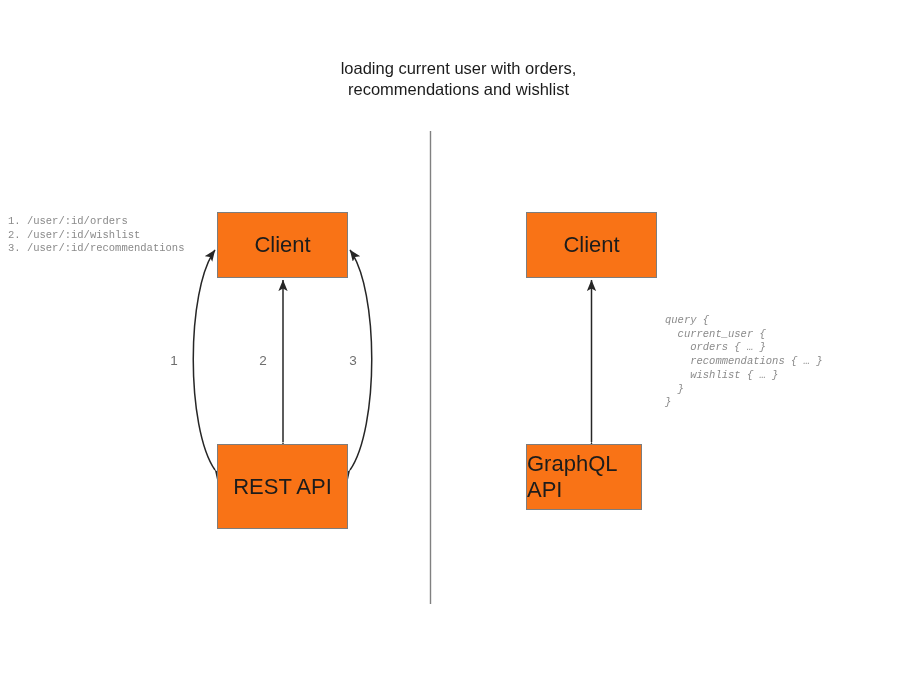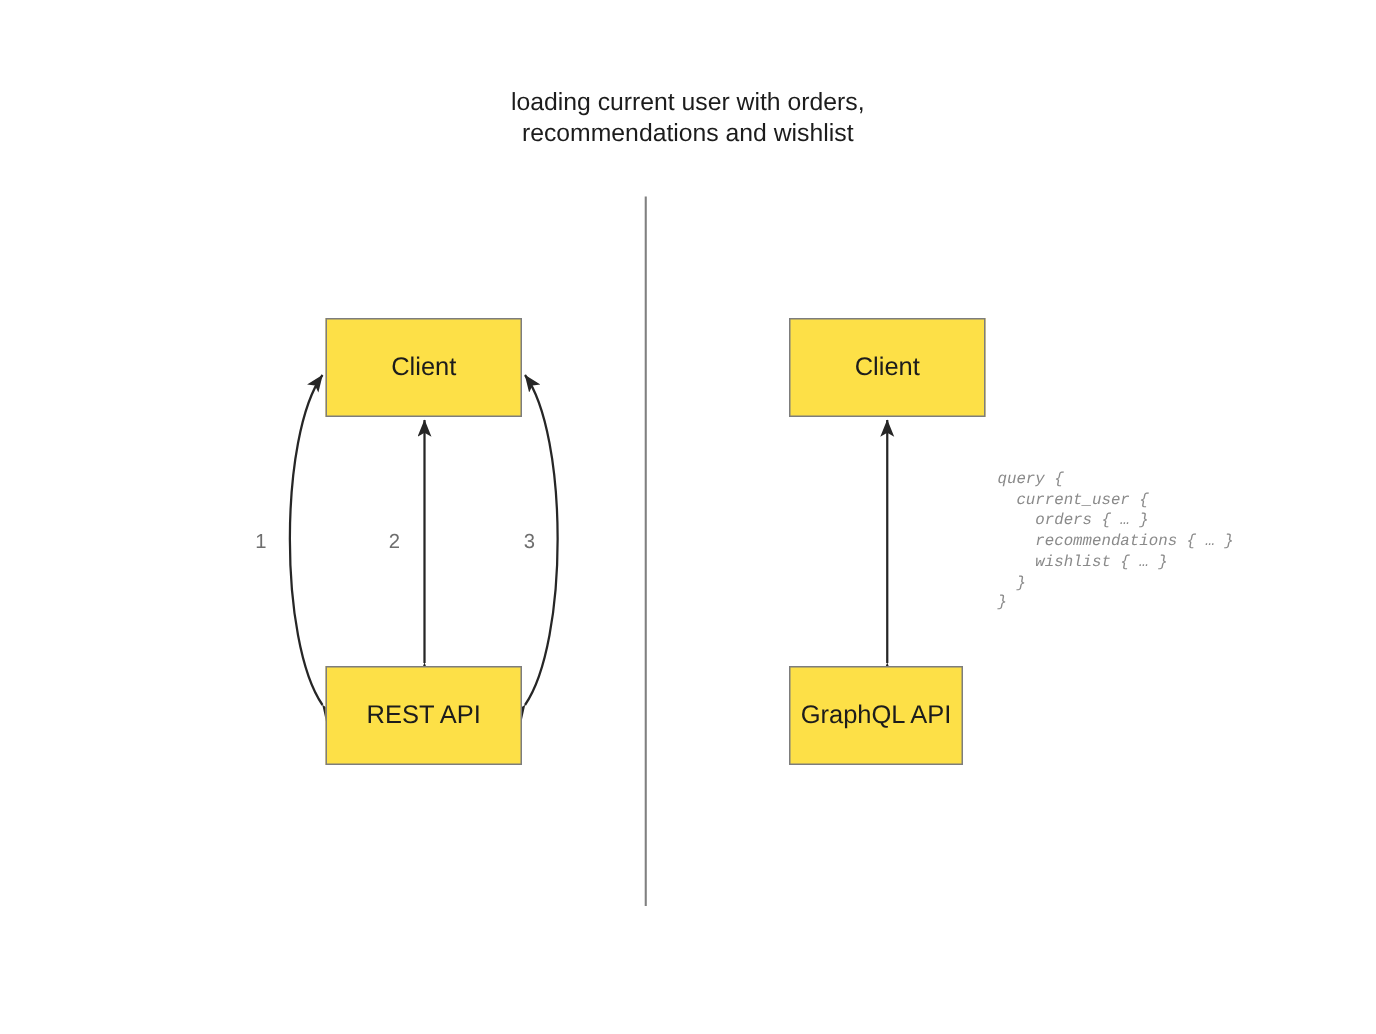--- a/index.html
+++ b/index.html
@@ -30,30 +30,30 @@
     width: 917px;
     text-align: center;
     font-size: 16.5px;
     line-height: 21px;
     color: #1c1c1c;
     white-space: pre-line;
   }
   .node {
     position: absolute;
     box-sizing: border-box;
-    background: #fde047;
+    background: #f97316;
     border: 1.2px solid #7d7d7d;
     display: flex;
     align-items: center;
     justify-content: center;
-    font-size: 17px;
+    font-size: 22px;
     color: #1c1c1c;
   }
   #node-client-rest  { left: 217px; top: 176px; width: 131px; height: 66px; }
-  #node-rest-api     { left: 217px; top: 408px; width: 131px; height: 66px; }
+  #node-rest-api     { left: 217px; top: 408px; width: 131px; height: 85px; }
   #node-client-gql   { left: 526px; top: 176px; width: 131px; height: 66px; }
   #node-graphql-api  { left: 526px; top: 408px; width: 116px; height: 66px; }
 
   .edge-label {
     position: absolute;
     font-size: 13.5px;
     color: #6e6e6e;
     text-align: center;
     width: 22px;
   }
@@ -114,20 +114,23 @@
   <div class="node" id="node-client-gql">Client</div>
 
   <div class="node" id="node-graphql-api">GraphQL API</div>
 
   <div class="edge-label" id="edge-label-1">1</div>
 
   <div class="edge-label" id="edge-label-2">2</div>
 
   <div class="edge-label" id="edge-label-3">3</div>
 
+  <div class="code" id="rest-endpoint-list">1. /user/:id/orders
+2. /user/:id/wishlist
+3. /user/:id/recommendations</div>
 
   <div class="code" id="graphql-query">query {
   current_user {
     orders { … }
     recommendations { … }
     wishlist { … }
   }
 }</div>
 
 </div>

